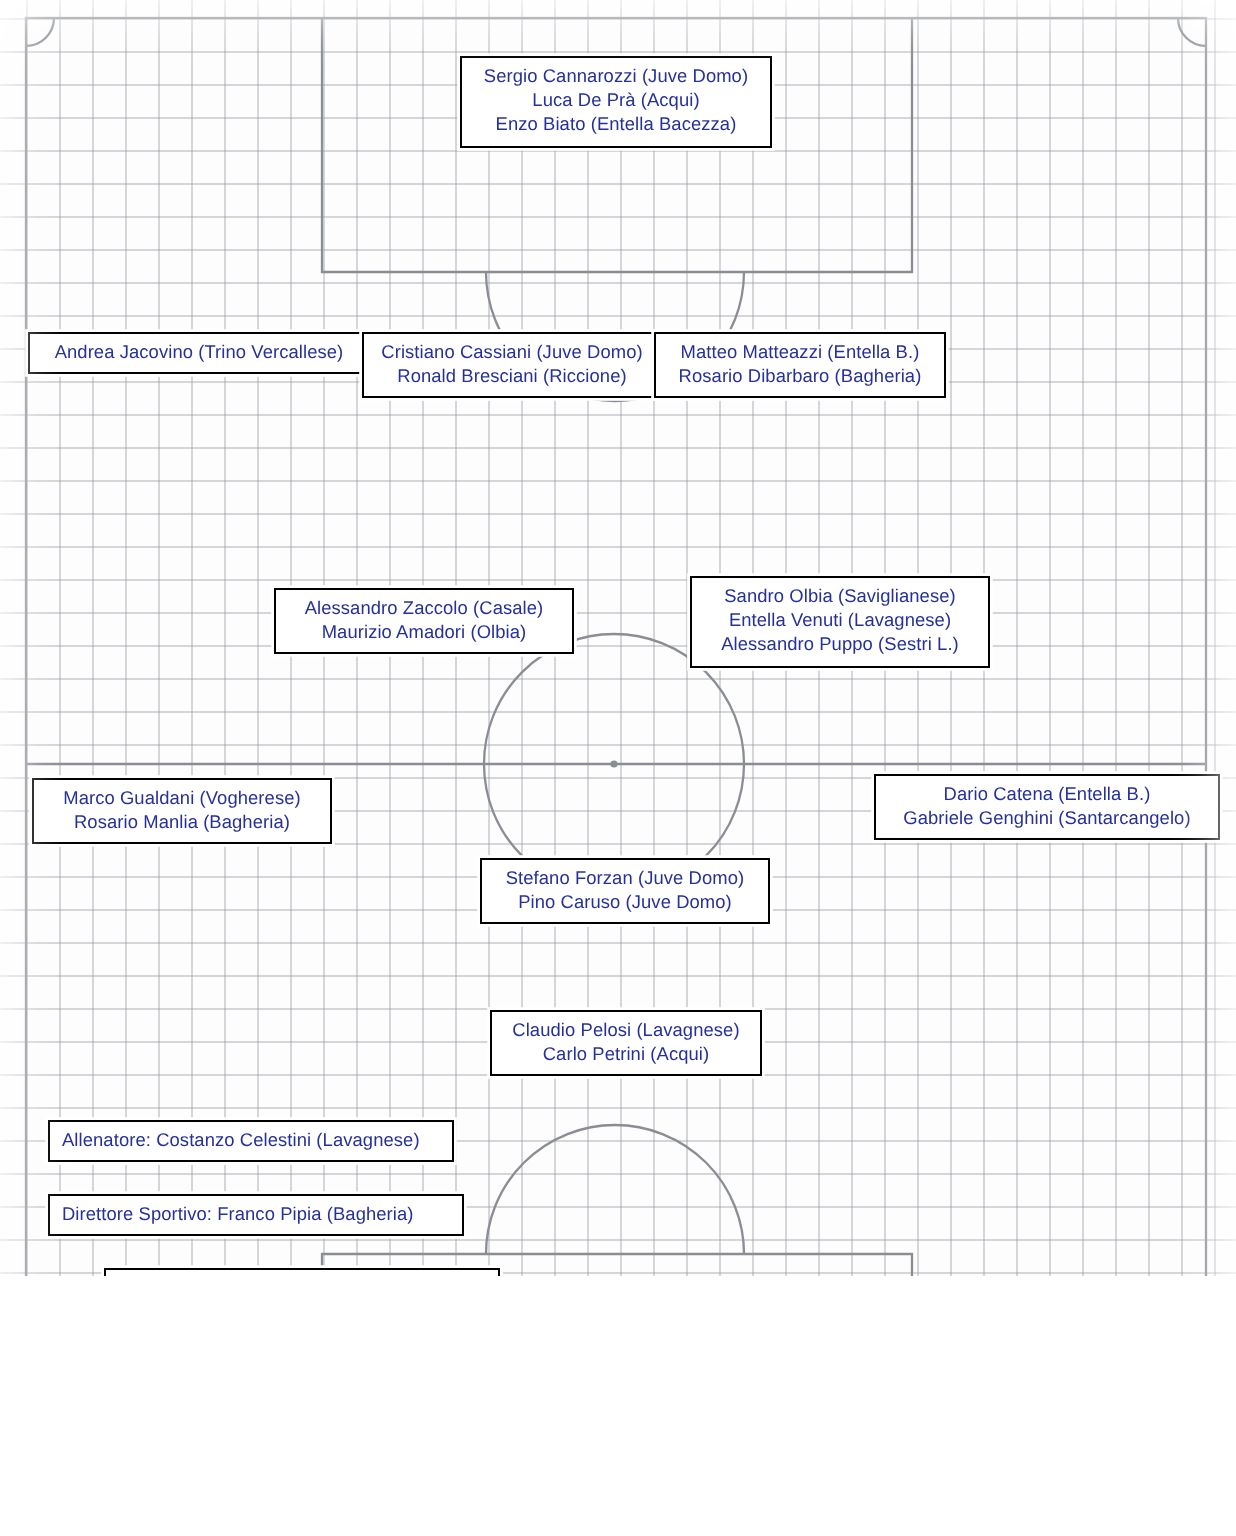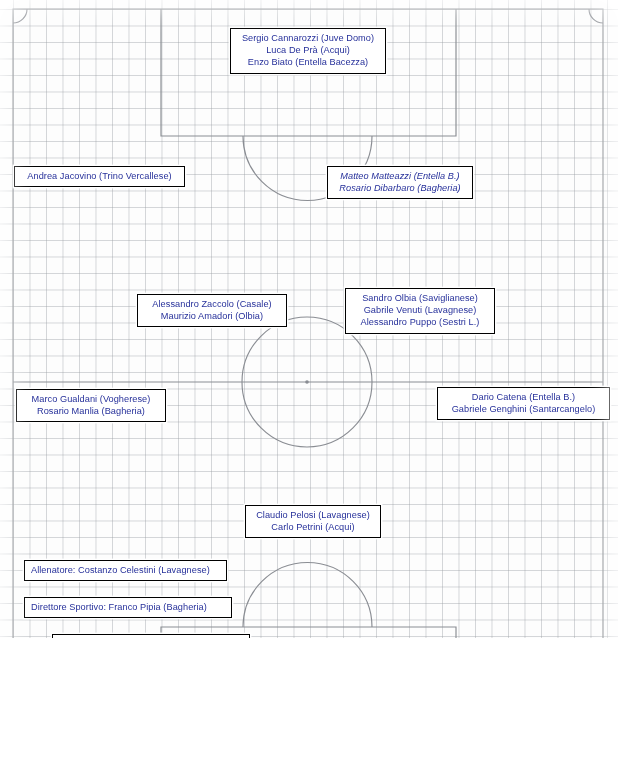--- a/index.html
+++ b/index.html
@@ -72,48 +72,56 @@
   <div class="box" style="left:230px; top:28px; width:142px;">
     <span class="ln">Sergio Cannarozzi (Juve Domo)</span>
     <span class="ln">Luca De Prà (Acqui)</span>
     <span class="ln">Enzo Biato (Entella Bacezza)</span>
   </div>
 
   <div class="box" style="left:14px; top:166px; width:157px;">
     <span class="ln">Andrea Jacovino (Trino Vercallese)</span>
   </div>
 
+  <div class="box" style="left:181px; top:166px; width:136px;">
+    <span class="ln">Cristiano Cassiani (Juve Domo)</span>
+    <span class="ln">Ronald Bresciani (Riccione)</span>
+  </div>
 
-  <div class="box" style="left:327px; top:166px; width:132px;font-style:italic;">
+  <div class="box" style="left:327px; top:166px; width:132px;">
     <span class="ln">Matteo Matteazzi (Entella B.)</span>
     <span class="ln">Rosario Dibarbaro (Bagheria)</span>
   </div>
 
 
   <div class="box" style="left:137px; top:294px; width:136px;">
     <span class="ln">Alessandro Zaccolo (Casale)</span>
     <span class="ln">Maurizio Amadori (Olbia)</span>
   </div>
 
   <div class="box" style="left:345px; top:288px; width:136px;">
     <span class="ln">Sandro Olbia (Saviglianese)</span>
-    <span class="ln">Gabrile Venuti (Lavagnese)</span>
+    <span class="ln">Entella Venuti (Lavagnese)</span>
     <span class="ln">Alessandro Puppo (Sestri L.)</span>
   </div>
 
   <div class="box" style="left:16px; top:389px; width:136px;">
     <span class="ln">Marco Gualdani (Vogherese)</span>
     <span class="ln">Rosario Manlia (Bagheria)</span>
   </div>
 
   <div class="box" style="left:437px; top:387px; width:159px;">
     <span class="ln">Dario Catena (Entella B.)</span>
     <span class="ln">Gabriele Genghini (Santarcangelo)</span>
   </div>
 
+  <div class="box" style="left:240px; top:429px; width:131px;">
+    <span class="ln">Stefano Forzan (Juve Domo)</span>
+    <span class="ln">Pino Caruso (Juve Domo)</span>
+  </div>
 
   <div class="box" style="left:245px; top:505px; width:122px;">
     <span class="ln">Claudio Pelosi (Lavagnese)</span>
     <span class="ln">Carlo Petrini (Acqui)</span>
   </div>
 
   <div class="box staff" style="left:24px; top:560px; width:189px;">
     <span class="ln">Allenatore: Costanzo Celestini (Lavagnese)</span>
   </div>
 

